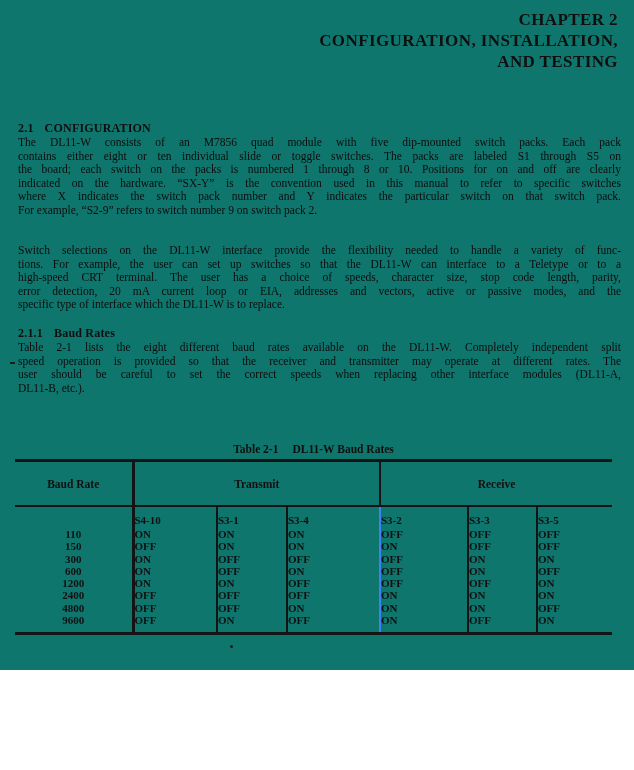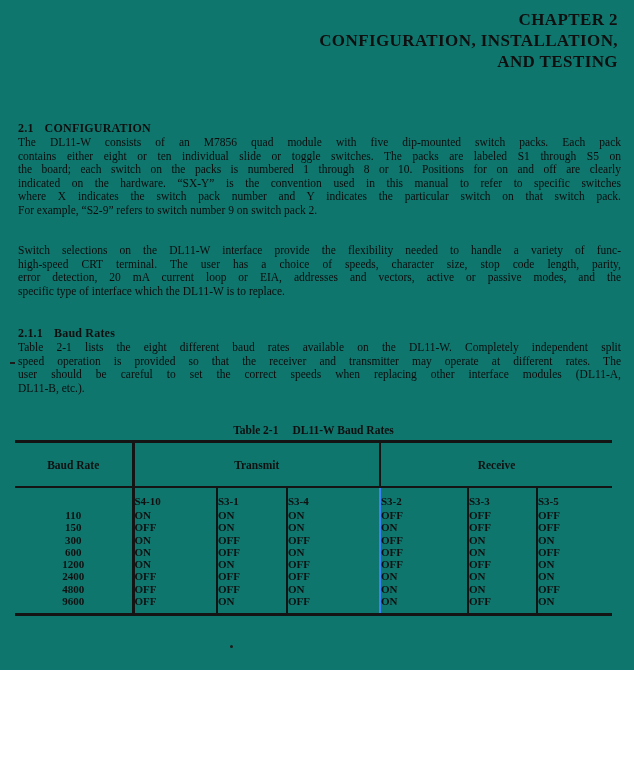--- a/index.html
+++ b/index.html
@@ -34,27 +34,27 @@
     font-size:11.5px;line-height:13.6px;
     color:#0c0c0c;
   }
   .para .tline{text-align:justify;text-align-last:justify;}
   .para .tline.tlast{text-align-last:left;}
   .p1{top:136px;}
   .p2{top:244px;}
   .p3{top:341px;}
   
   .table-caption{
-    position:absolute;top:424px;left:15px;width:597px;
+    position:absolute;top:443px;left:15px;width:597px;
     text-align:center;font-weight:bold;font-size:11.5px;
   }
   .table-caption .cap-title{margin-left:14px;}
   
   table.baud-table{
-    position:absolute;top:440px;left:15px;
+    position:absolute;top:459px;left:15px;
     width:597px;
     border-collapse:collapse;
     border-top:3px solid #141414;
     border-bottom:3px solid #141414;
     font-size:11px;font-weight:bold;
     color:#101010;
   }
   table.baud-table th, table.baud-table td{
     padding:0;margin:0;
   }
@@ -109,20 +109,21 @@
       <div class="tline">The DL11-W consists of an M7856 quad module with five dip-mounted switch packs. Each pack</div>
       <div class="tline">contains either eight or ten individual slide or toggle switches. The packs are labeled S1 through S5 on</div>
       <div class="tline">the board; each switch on the packs is numbered 1 through 8 or 10. Positions for on and off are clearly</div>
       <div class="tline">indicated on the hardware. “SX-Y” is the convention used in this manual to refer to specific switches</div>
       <div class="tline">where X indicates the switch pack number and Y indicates the particular switch on that switch pack.</div>
       <div class="tline tlast">For example, “S2-9” refers to switch number 9 on switch pack 2.</div>
     </div>
 
   <div class="para p2">
       <div class="tline">Switch selections on the DL11-W interface provide the flexibility needed to handle a variety of func-</div>
+      <div class="tline">tions. For example, the user can set up switches so that the DL11-W can interface to a Teletype or to a</div>
       <div class="tline">high-speed CRT terminal. The user has a choice of speeds, character size, stop code length, parity,</div>
       <div class="tline">error detection, 20 mA current loop or EIA, addresses and vectors, active or passive modes, and the</div>
       <div class="tline tlast">specific type of interface which the DL11-W is to replace.</div>
     </div>
 
   <div class="sec-heading sec2">
     <span class="sec-num">2.1.1</span><span class="sec-title">Baud Rates</span>
   </div>
 
   <div class="para p3">

